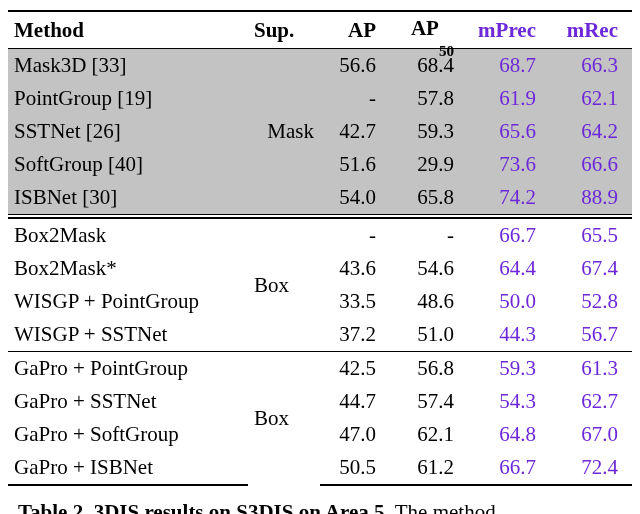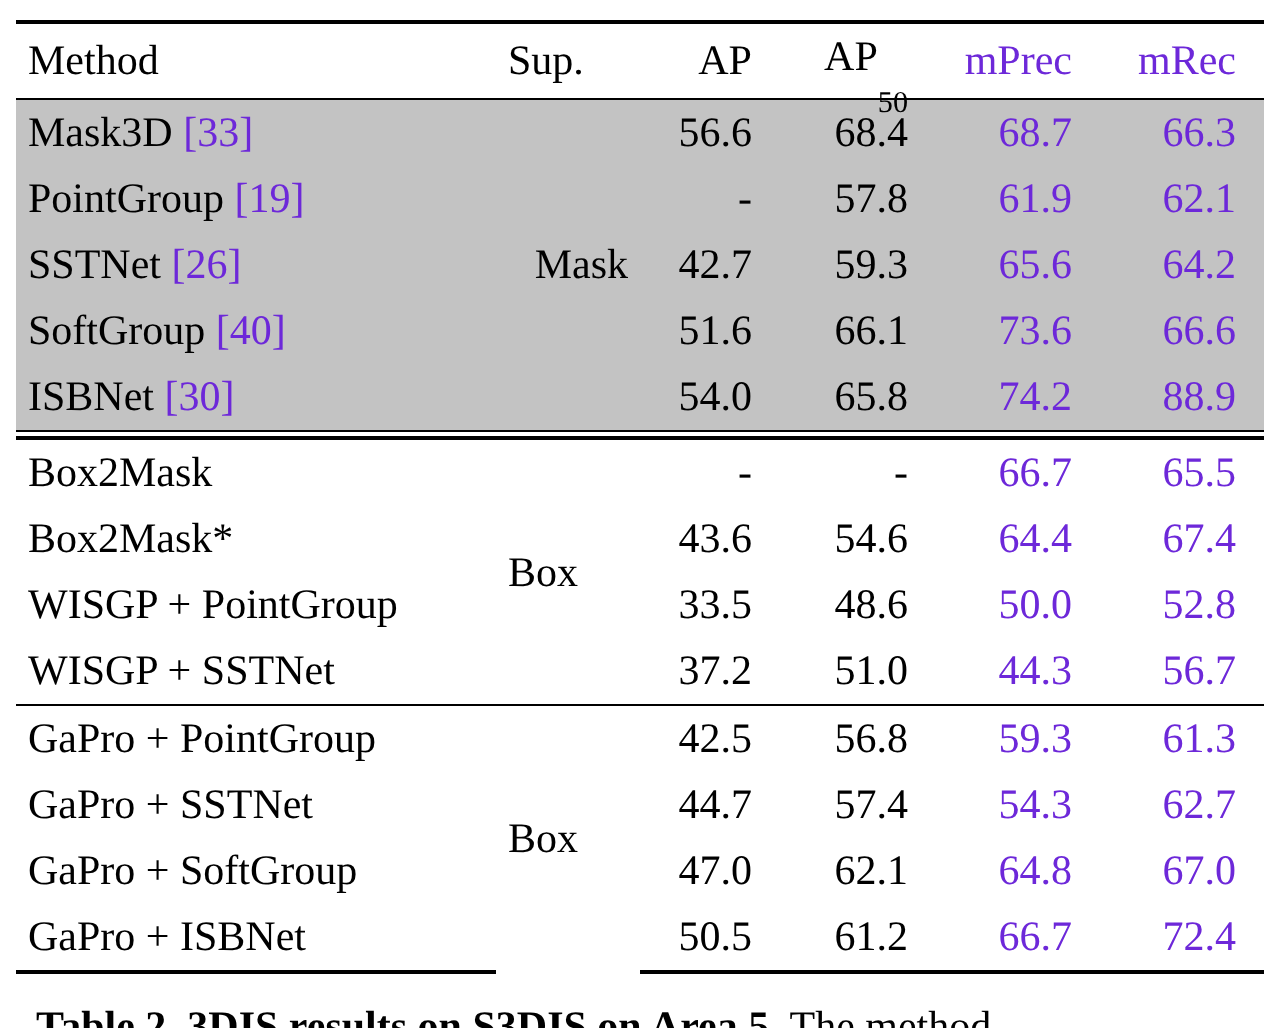--- a/index.html
+++ b/index.html
@@ -17,33 +17,33 @@
   table {
     border-collapse: collapse;
     width: 624px;
   }
   td, th {
     padding: 4px 6px 4px 6px;
     text-align: left;
     white-space: nowrap;
   }
   th {
-    font-weight: normal;
+    font-weight: bold;
     text-align: left;
   }
   .num {
     text-align: right;
     padding-right: 14px;
     font-variant-numeric: lining-nums;
   }
   .grey {
     color: #6d28d9;
   }
   .cite {
-    color: #6d28d9;
+    color: #000000;
     margin-top: 26px;
   }
   .shade {
     background-color: #c3c3c3;
   }
   .rule-top td, .rule-top th {
     border-top: 2px solid #000;
   }
   .rule-mid td {
     border-top: 1px solid #000;
@@ -109,21 +109,21 @@
         <tr class="shade">
           <td>SSTNet <span class="cite">[26]</span></td>
           <td class="num">42.7</td>
           <td class="num">59.3</td>
           <td class="num grey">65.6</td>
           <td class="num grey">64.2</td>
         </tr>
         <tr class="shade">
           <td>SoftGroup <span class="cite">[40]</span></td>
           <td class="num">51.6</td>
-          <td class="num">66.1</td>
+          <td class="num">29.9</td>
           <td class="num grey">73.6</td>
           <td class="num grey">66.6</td>
         </tr>
         <tr class="shade">
           <td>ISBNet <span class="cite">[30]</span></td>
           <td class="num">54.0</td>
           <td class="num">65.8</td>
           <td class="num grey">74.2</td>
           <td class="num grey">88.9</td>
         </tr>

